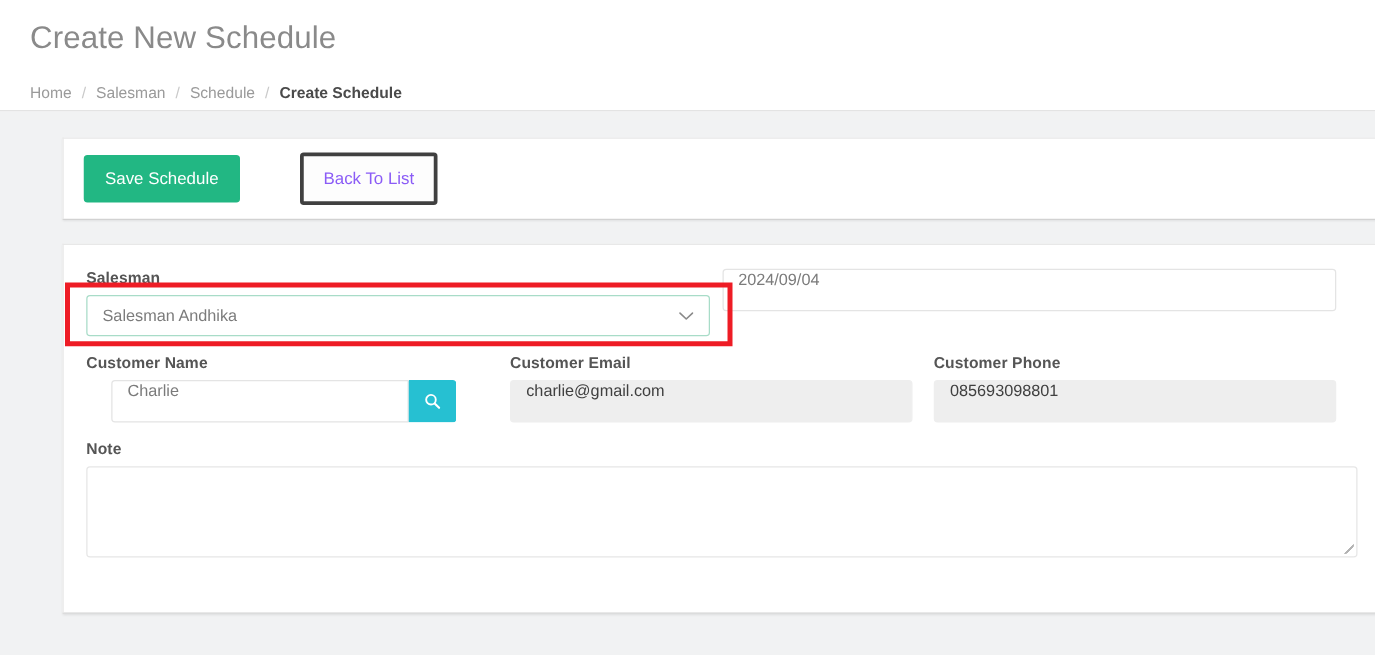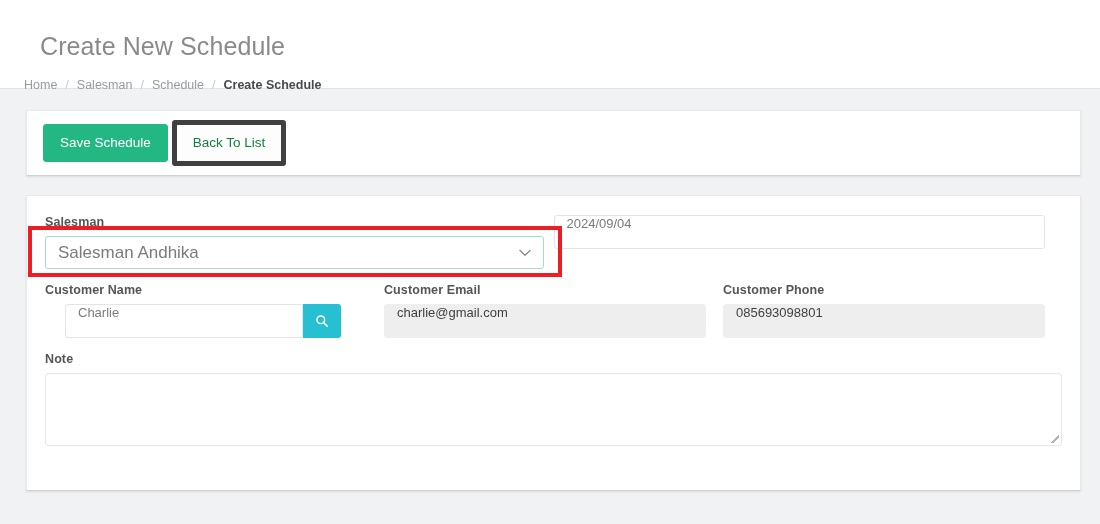--- a/index.html
+++ b/index.html
@@ -22,46 +22,46 @@
     height: 89px;
     padding: 14px 0 0 24px;
     border-bottom: 1px solid #e3e3e3;
     position: relative;
   }
   .page-title {
     font-size: 25px;
     font-weight: 400;
     color: #8a8a8a;
     letter-spacing: 0.1px;
-    margin: 16px;
+    margin: 0;
     line-height: 32px;
   }
   .breadcrumb {
-    margin-top: 6px;
+    margin-top: 21px;
     font-size: 12.5px;
     display: flex;
     align-items: flex-end;
     gap: 0px;
   }
   .crumb {
     color: #9a9a9a;
     text-decoration: none;
   }
   .crumb.active {
     color: #4a4a4a;
     font-weight: bold;
   }
   .crumb-sep {
     color: #c9c9c9;
     margin: 0 8px;
   }
 
   
   .content {
-    padding: 21px 12px 0 26px;
+    padding: 21px 12px 0 50px;
   }
 
   .card {
     background: #ffffff;
     border: 1px solid #e8e8e8;
     border-bottom: 1px solid #d2d2d2;
     box-shadow: 0 1px 2px rgba(0,0,0,0.09);
     width: 1055px;
   }
 
@@ -85,22 +85,23 @@
     white-space: nowrap;
   }
   .btn-primary {
     background: #22b783;
     color: #ffffff;
     border-color: #22b783;
     margin-right: 4px;
   }
   .btn-default {
     background: #fdfdfd;
-    color: #15803d;
-    border: 5px solid #404040;
+    color: #8b5cf6;
+    border: 3px solid #404040;
+    margin-left: 44px;
   }
 
   
   .form-card {
     padding: 19px 18px 26px 18px;
     height: 296px;
   }
 
   .row {
     display: flex;
@@ -155,21 +156,21 @@
     height: 51px;
     border: 4px solid #ee1c25;
     pointer-events: none;
   }
   .select-ctrl {
     width: 499px;
     height: 33px;
     border: 1px solid #a8dcc8;
     border-radius: 3px;
     background: #ffffff;
-    font-size: 17px;
+    font-size: 13px;
     color: #7b7b7b;
     padding: 0 12px;
     display: flex;
     align-items: center;
     justify-content: space-between;
     cursor: pointer;
   }
   .chev {
     color: #8a8a8a;
     font-size: 12px;

